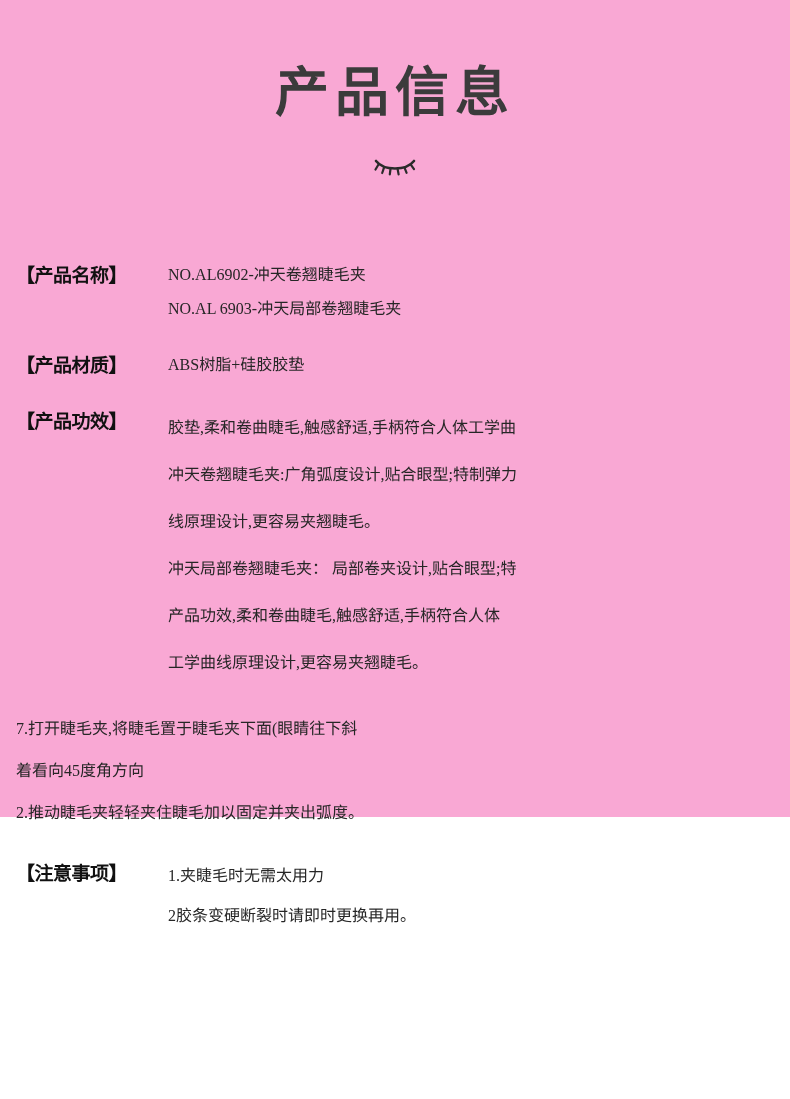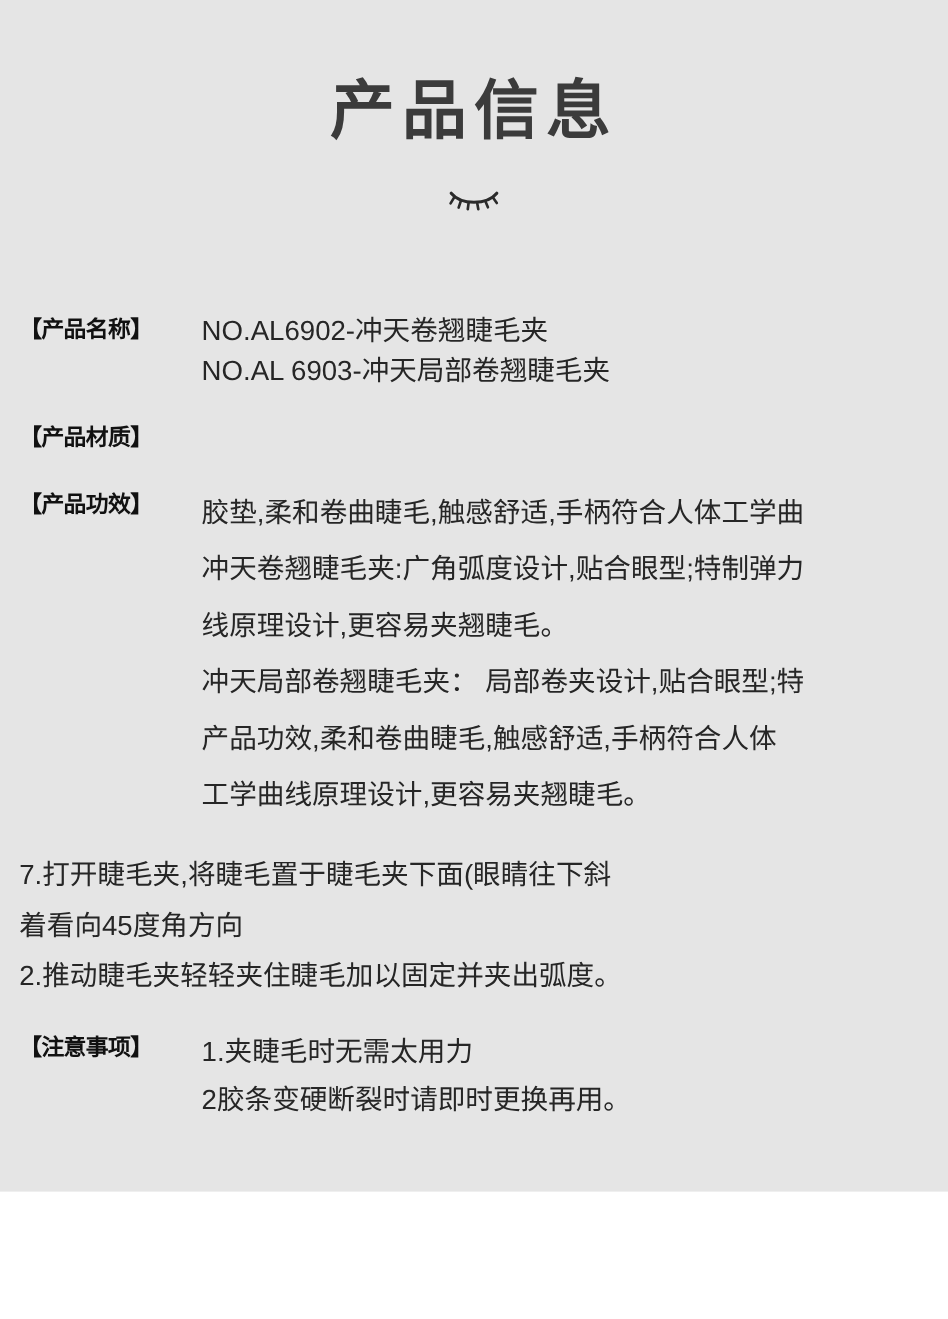--- a/index.html
+++ b/index.html
@@ -11,23 +11,23 @@
   body {
     width: 790px;
     height: 1099px;
     font-family: "Liberation Sans", "DejaVu Sans", sans-serif;
     color: #1c1c1c;
     position: relative;
     overflow: hidden;
   }
   .page {
     width: 790px;
-    height: 993px;
+    height: 817px;
     position: relative;
-    background: #e5e5e5;
+    background: #f9a8d4;
   }
 
   
   .header {
     padding-top: 62px;
     text-align: center;
   }
   .page-title {
     font-size: 54px;
     line-height: 1.15;
@@ -65,24 +65,24 @@
     font-size: 19px;
     line-height: 34px;
     font-weight: 700;
     color: #111111;
     white-space: nowrap;
     letter-spacing: -0.5px;
     font-family: "DejaVu Sans", "Liberation Sans", sans-serif;
   }
   .value {
     flex: 1 1 auto;
-    font-size: 23px;
+    font-size: 16px;
     line-height: 34px;
     color: #262626;
-    font-family: Liberation Sans, sans-serif;
+    font-family: Liberation Serif, serif;
   }
   .value .line { display: block; }
   .value.loose .line { line-height: 47px; }
   .value.semiloose .line { line-height: 42px; }
   .value.medium .line { line-height: 40px; }
 </style>
 </head>
 <body>
 
 <div class="page">
@@ -107,20 +107,23 @@
     <div class="row">
       <div class="label">【产品名称】</div>
       <div class="value">
         <span class="line">NO.AL6902-冲天卷翘睫毛夹</span>
         <span class="line">NO.AL 6903-冲天局部卷翘睫毛夹</span>
       </div>
     </div>
 
     <div class="row">
       <div class="label">【产品材质】</div>
+      <div class="value">
+        <span class="line">ABS树脂+硅胶胶垫</span>
+      </div>
     </div>
 
     <div class="row">
       <div class="label">【产品功效】</div>
       <div class="value loose">
         <span class="line">胶垫,柔和卷曲睫毛,触感舒适,手柄符合人体工学曲</span>
         <span class="line">冲天卷翘睫毛夹:广角弧度设计,贴合眼型;特制弹力</span>
         <span class="line">线原理设计,更容易夹翘睫毛。</span>
         <span class="line">冲天局部卷翘睫毛夹： 局部卷夹设计,贴合眼型;特</span>
         <span class="line">产品功效,柔和卷曲睫毛,触感舒适,手柄符合人体</span>

